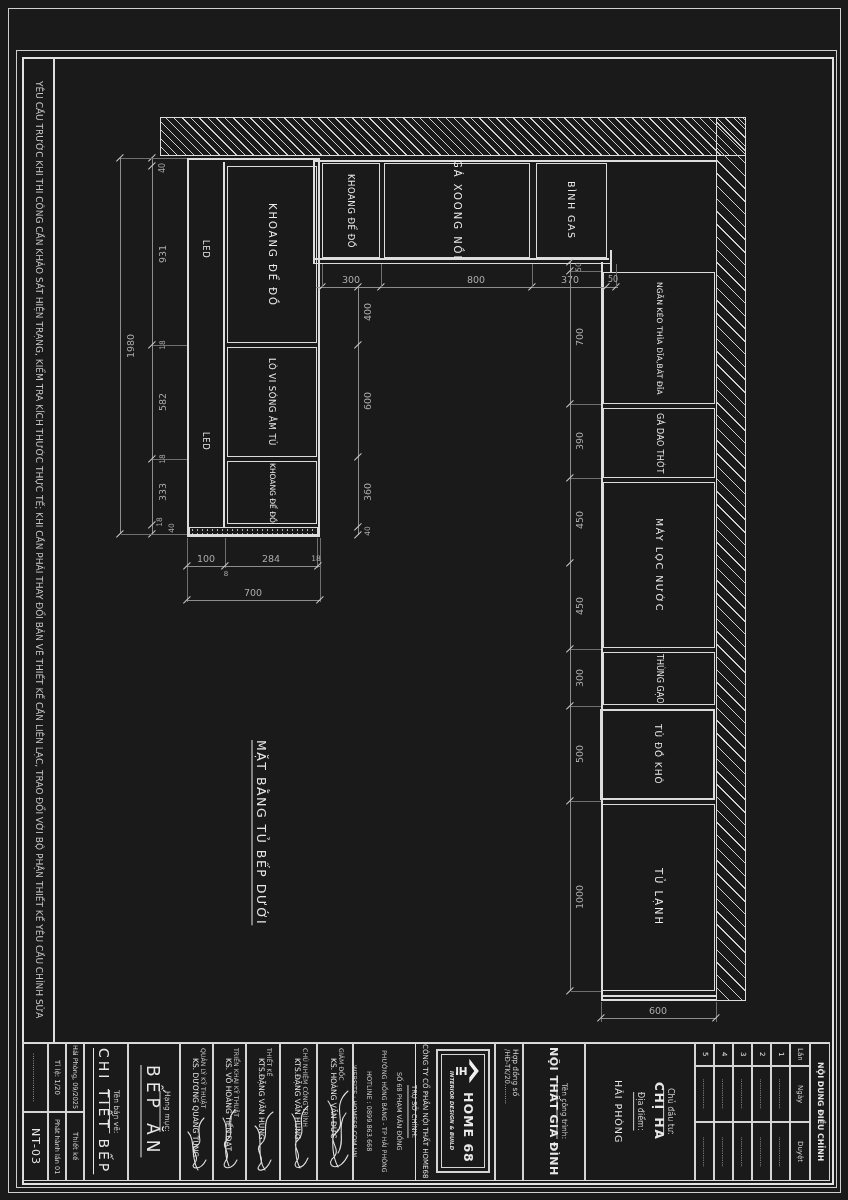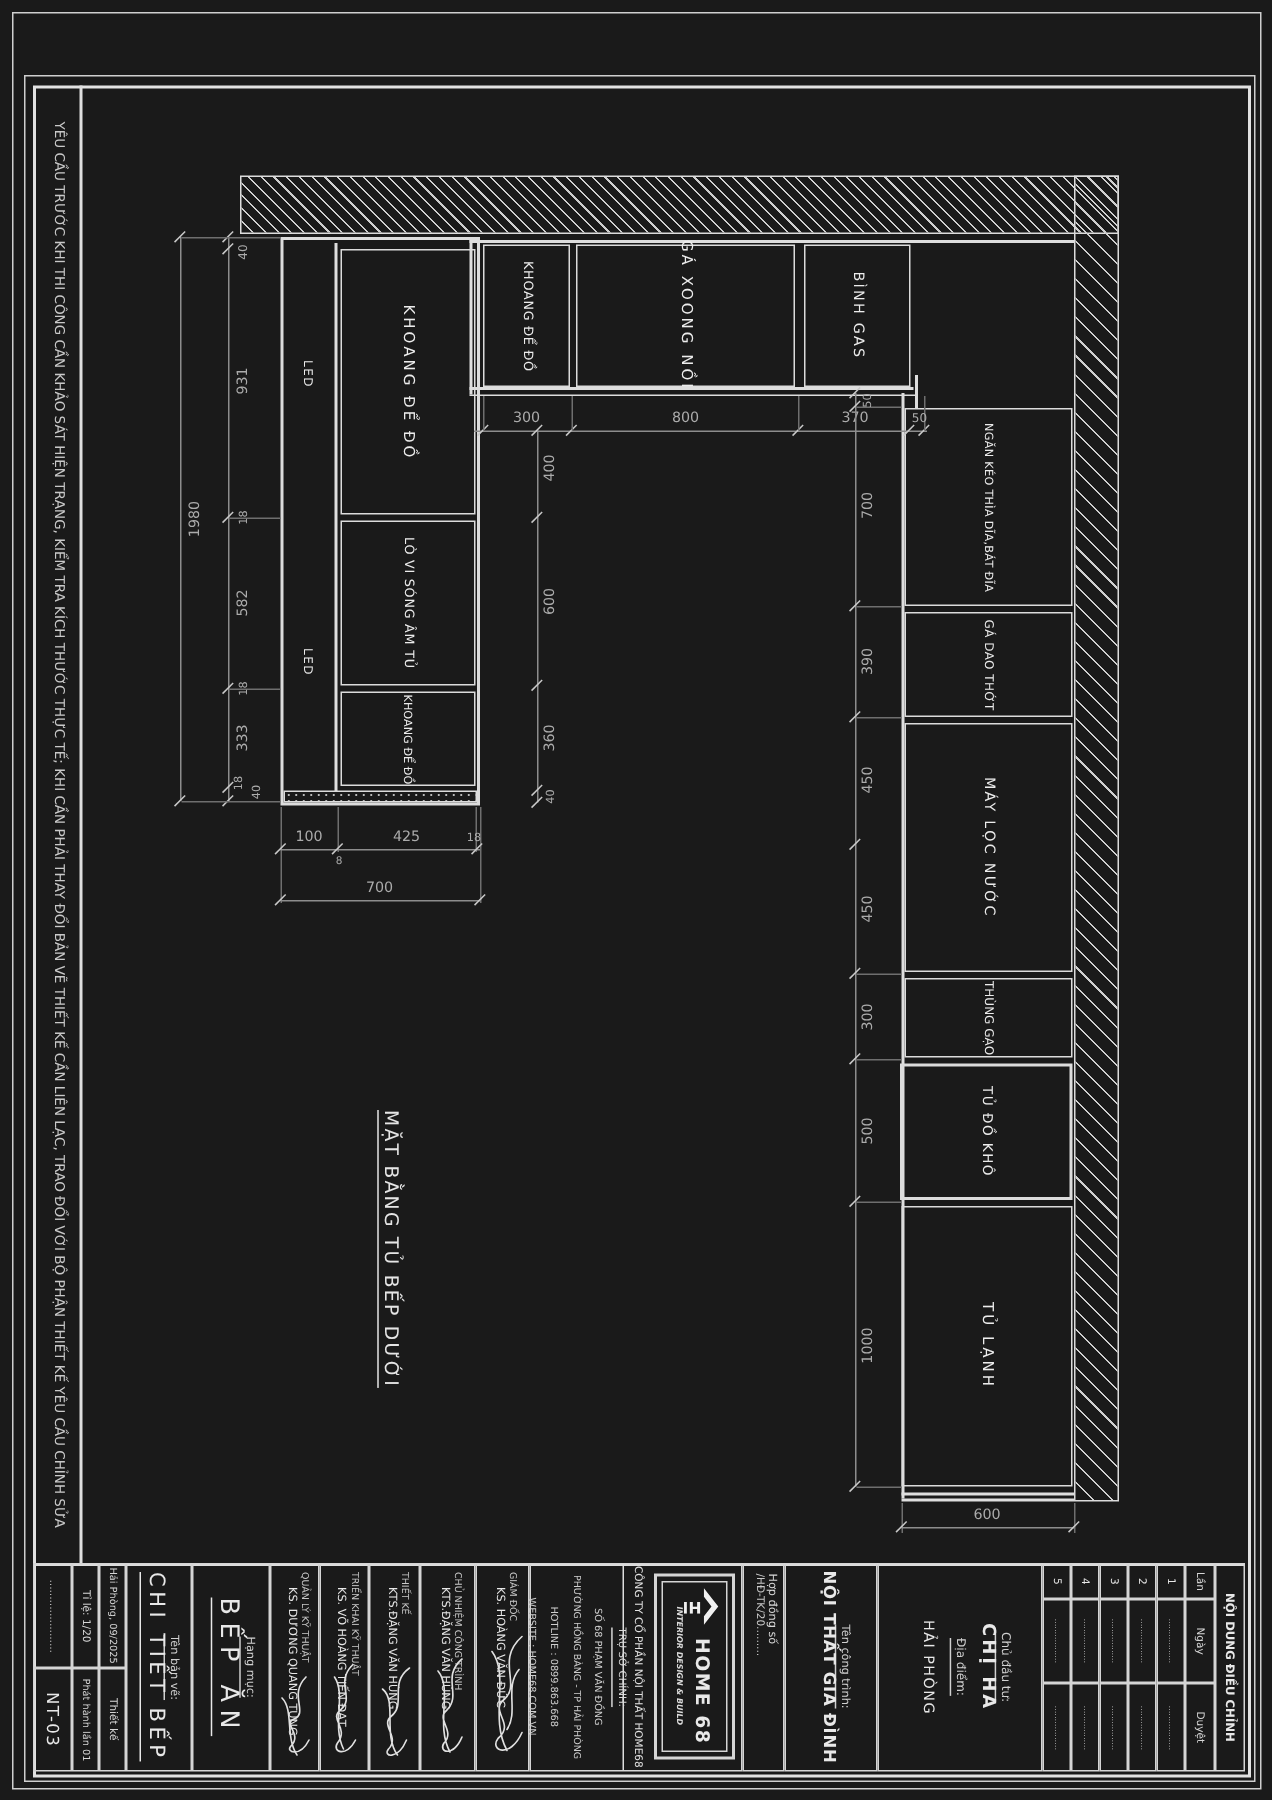--- a/index.html
+++ b/index.html
@@ -106,21 +106,21 @@
   <div class="tick" style="left:322px;top:287px;"></div>
     <div class="tick" style="left:381px;top:287px;"></div>
   <div class="tick" style="left:532px;top:287px;"></div>
     <div class="tick" style="left:606px;top:287px;"></div>
   <div class="tick" style="left:616px;top:287px;"></div>
   <div class="xln" style="left:322px;top:264px;width:1px;height:23px;"></div>
   <div class="xln" style="left:381px;top:264px;width:1px;height:23px;"></div>
   <div class="xln" style="left:532px;top:264px;width:1px;height:23px;"></div>
   <div class="xln" style="left:616px;top:264px;width:1px;height:23px;"></div>
   <span class="dim" style="left:351px;top:279px;">300</span>
-  <span class="dim" style="left:457px;top:279px;">800</span>
+  <span class="dim" style="left:476px;top:279px;">800</span>
   <span class="dim" style="left:570px;top:279px;">370</span>
   <span class="dim" style="left:613px;top:279px;font-size:8px;">50</span>
 
   <div class="dln" style="left:120px;top:158px;width:1px;height:376px;"></div>
   <div class="tick" style="left:120px;top:158px;"></div>
     <div class="tick" style="left:120px;top:534px;"></div>
   <span class="dimv" style="left:130px;top:346px;">1980</span>
   <div class="dln" style="left:152px;top:158px;width:1px;height:376px;"></div>
   <div class="tick" style="left:152px;top:158px;"></div>
     <div class="tick" style="left:152px;top:166px;"></div>
@@ -181,21 +181,21 @@
   <div class="xln" style="left:187px;top:538px;width:1px;height:64px;"></div>
   <div class="xln" style="left:225px;top:538px;width:1px;height:30px;"></div>
   <div class="xln" style="left:317px;top:538px;width:1px;height:30px;"></div>
   <div class="xln" style="left:320px;top:538px;width:1px;height:64px;"></div>
   <div class="dln" style="left:187px;top:566px;width:133px;height:1px;"></div>
   <div class="tick" style="left:187px;top:566px;"></div>
     <div class="tick" style="left:225px;top:566px;"></div>
   <div class="tick" style="left:318px;top:566px;"></div>
   <span class="dim" style="left:206px;top:558px;">100</span>
   <span class="dim" style="left:226px;top:574px;font-size:7px;">8</span>
-  <span class="dim" style="left:271px;top:558px;">425</span>
+  <span class="dim" style="left:271px;top:558px;">284</span>
   <span class="dim" style="left:316px;top:558px;font-size:7.5px;">18</span>
   <div class="dln" style="left:187px;top:600px;width:133px;height:1px;"></div>
   <div class="tick" style="left:187px;top:600px;"></div>
     <div class="tick" style="left:320px;top:600px;"></div>
   <span class="dim" style="left:253px;top:592px;">700</span>
 
   <div class="xln" style="left:601px;top:1002px;width:1px;height:20px;"></div>
   <div class="xln" style="left:716px;top:1002px;width:1px;height:20px;"></div>
   <div class="dln" style="left:601px;top:1018px;width:115px;height:1px;"></div>
   <div class="tick" style="left:601px;top:1018px;"></div>

